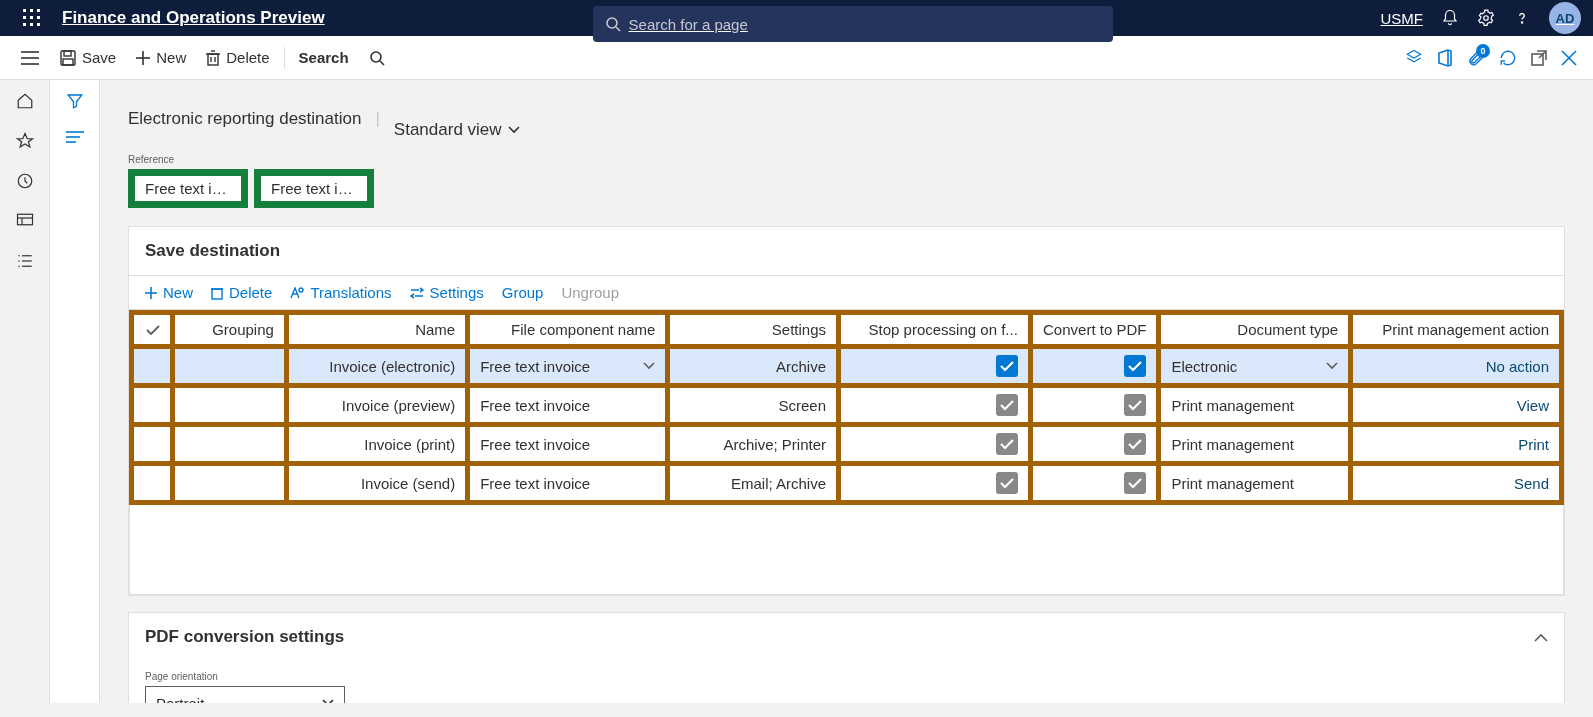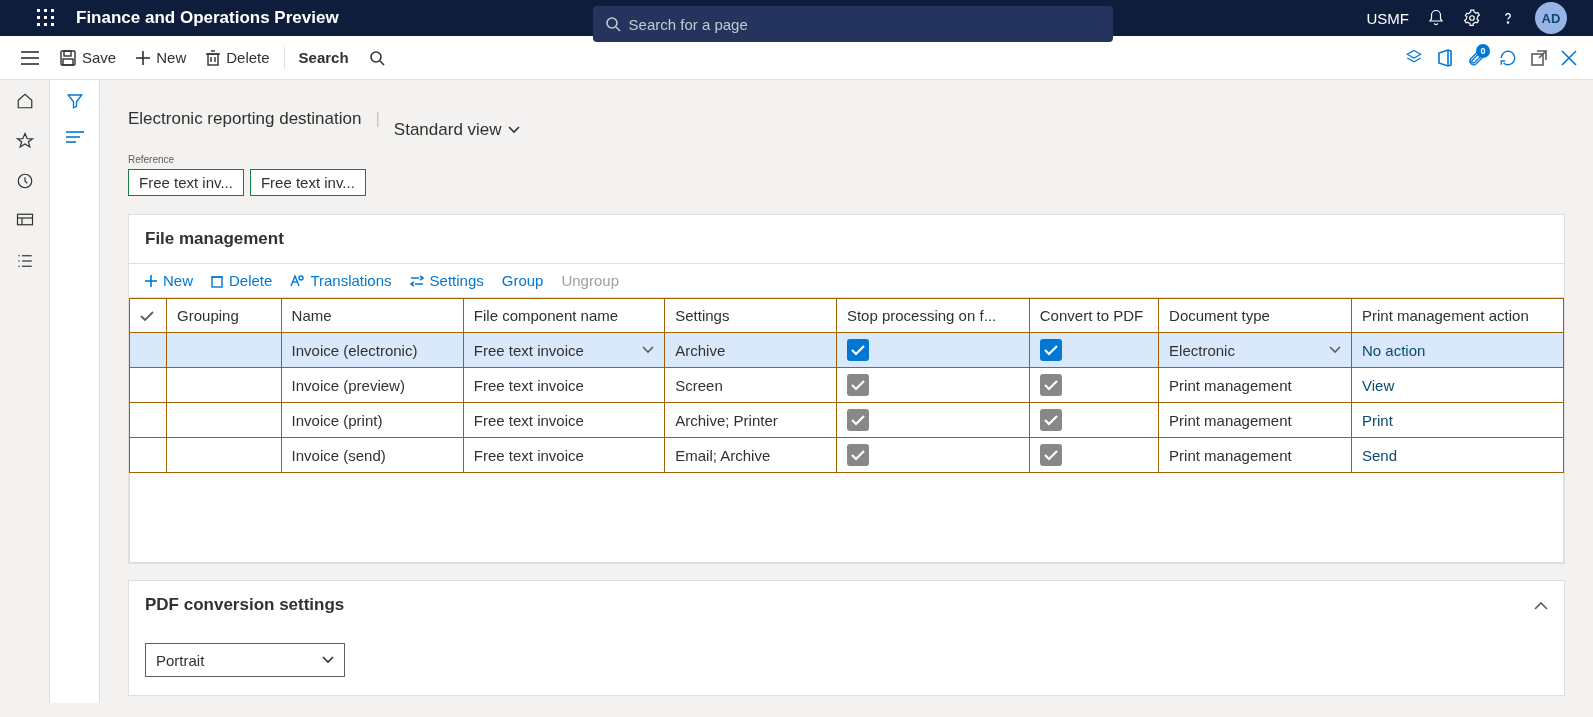--- a/index.html
+++ b/index.html
@@ -1,19 +1,19 @@
 <!DOCTYPE html>
 <html><head>
 <meta charset="utf-8">
 <style>
 * { box-sizing: border-box; margin: 0; padding: 0; }
 body { font-family: "Segoe UI", Arial, sans-serif; font-size: 14px; color: #323130; background: #f3f2f1; overflow: hidden; }
 
 
-.topbar { height: 36px; background: #0f1d3c; color: #fff; display: flex; align-items: center; padding: 0 26px; }
+.topbar { height: 36px; background: #0f1d3c; color: #fff; display: flex; align-items: center; padding: 0 12px; text-decoration: underline; }
 .waffle { width: 40px; display:flex; align-items:center; justify-content:center; }
 .app-title { font-size: 17px; font-weight: 600; padding-left: 10px; flex: 0 0 auto; }
 .topbar-center { flex: 1; display:flex; justify-content:center; }
 .searchbox { width: 520px; height: 36px; background: #24345c; border-radius: 4px; display:flex; align-items:center; padding: 0 12px; gap:8px; font-size:15px; color:#c8c8d0;margin-top:12px; }
 .topbar-right { display:flex; align-items:center; gap: 18px; font-size:15px; }
 .topbar-right .icon { display:flex; }
 .avatar { width:32px; height:32px; border-radius:50%; background:#98b3e6; color:#0c4a6e; font-weight:600; display:flex; align-items:center; justify-content:center; font-size:13px; }
 
 
 .actionbar { height:44px; background:#fff; border-bottom:1px solid #e1dfdd; display:flex; align-items:center; padding: 0 10px; }
@@ -32,32 +32,32 @@
 .filterrail { width:50px; background:#fff; border-right:1px solid #e1dfdd; display:flex; flex-direction:column; align-items:center; padding-top:12px; gap:20px; }
 .filterrail .icon { color:#0078d4; }
 
 .content { flex:1; overflow:auto; padding: 18px 28px; }
 .breadcrumb { display:flex; align-items:center; gap:14px; font-size:17px; margin-bottom:14px; }
 .breadcrumb .sep { color:#c8c6c4; }
 .view-dd { display:flex; align-items:center; gap:6px;margin-top:22px; }
 
 .section-label { font-size:10px; color:#605e5c; margin-bottom:4px; }
 .ref-pills { display:flex; gap:6px; margin-bottom:18px; }
-.pill { border:1px solid #15803d; padding:4px 10px; font-size:15px; background:#fff; max-width:120px; white-space:nowrap; overflow:hidden; text-overflow:ellipsis; }
+.pill { border:7px solid #15803d; padding:4px 10px; font-size:15px; background:#fff; max-width:120px; white-space:nowrap; overflow:hidden; text-overflow:ellipsis; }
 
 .panel { background:#fff; border:1px solid #e1dfdd; margin-bottom:16px; }
 .panel-header { padding:14px 16px; font-size:17px; font-weight:600; display:flex; align-items:center; justify-content:space-between; }
 
 .grid-toolbar { display:flex; align-items:center; gap:18px; padding: 8px 16px; border-top:1px solid #e1dfdd; font-size:15px; }
 .gt-btn { display:flex; align-items:center; gap:6px; color:#0078d4; cursor:pointer; }
 .gt-btn.disabled { color:#a19f9d; }
 
 .grid { border-top:1px solid #e1dfdd; }
 table { border-collapse:collapse; width:100%; }
-th, td { border:1px solid #a16207; text-align:left; padding:6px 10px; font-size:15px; font-weight:normal; height:34px; }
+th, td { border:5px solid #a16207; text-align:right; padding:6px 10px; font-size:15px; font-weight:normal; height:34px; }
 th { background:#fff; color:#323130; }
 tr.selected td { background:#d9e8fb; }
 .col-mark { width:34px; } .col-group { width:108px; } .col-name { width:172px; }
 .col-file { width:190px; } .col-settings { width:162px; }
 .col-stop { width:182px; } .col-pdf { width:122px; }
 .col-doctype{ width:182px;} .col-pma { width:200px; }
 
 .chk { width:22px; height:22px; display:inline-flex; align-items:center; justify-content:center; border-radius:3px; }
 .chk.blue { background:#0078d4; }
 .chk.gray { background:#8a8886; }
@@ -287,21 +287,21 @@
       </span>
     </div>
 
     <div class="section-label">Reference</div>
     <div class="ref-pills" id="ref-pills">
         <div class="pill">Free text inv...</div>
         <div class="pill">Free text inv...</div>
       </div>
 
     <div class="panel">
-      <div class="panel-header">File management</div>
+      <div class="panel-header">Save destination</div>
       <div class="grid-toolbar">
         <span class="gt-btn">
             <svg width="12" height="12" viewBox="0 0 12 12" stroke="#0078d4" stroke-width="1.6">
               <line x1="6" y1="0" x2="6" y2="12"></line>
               <line x1="0" y1="6" x2="12" y2="6"></line>
             </svg>
             <span>New</span>
           </span>
         <span class="gt-btn">
             <svg width="12" height="14" viewBox="0 0 12 14" fill="none" stroke="#0078d4" stroke-width="1.4">
@@ -479,20 +479,21 @@
     <div class="panel">
       <div class="panel-header">
         <span>PDF conversion settings</span>
         <span class="icon">
             <svg width="14" height="9" viewBox="0 0 14 9" fill="none" stroke="#605e5c" stroke-width="1.6">
               <path d="M1 8l6-6 6 6"></path>
             </svg>
           </span>
       </div>
       <div class="pdf-body">
+        <div class="section-label">Page orientation</div>
         <div class="select-wrap">
           <span>Portrait</span>
           <span class="icon">
               <svg width="12" height="8" viewBox="0 0 12 8" fill="none" stroke="#323130" stroke-width="1.6">
                 <path d="M1 1l5 5 5-5"></path>
               </svg>
             </span>
         </div>
       </div>
     </div>

